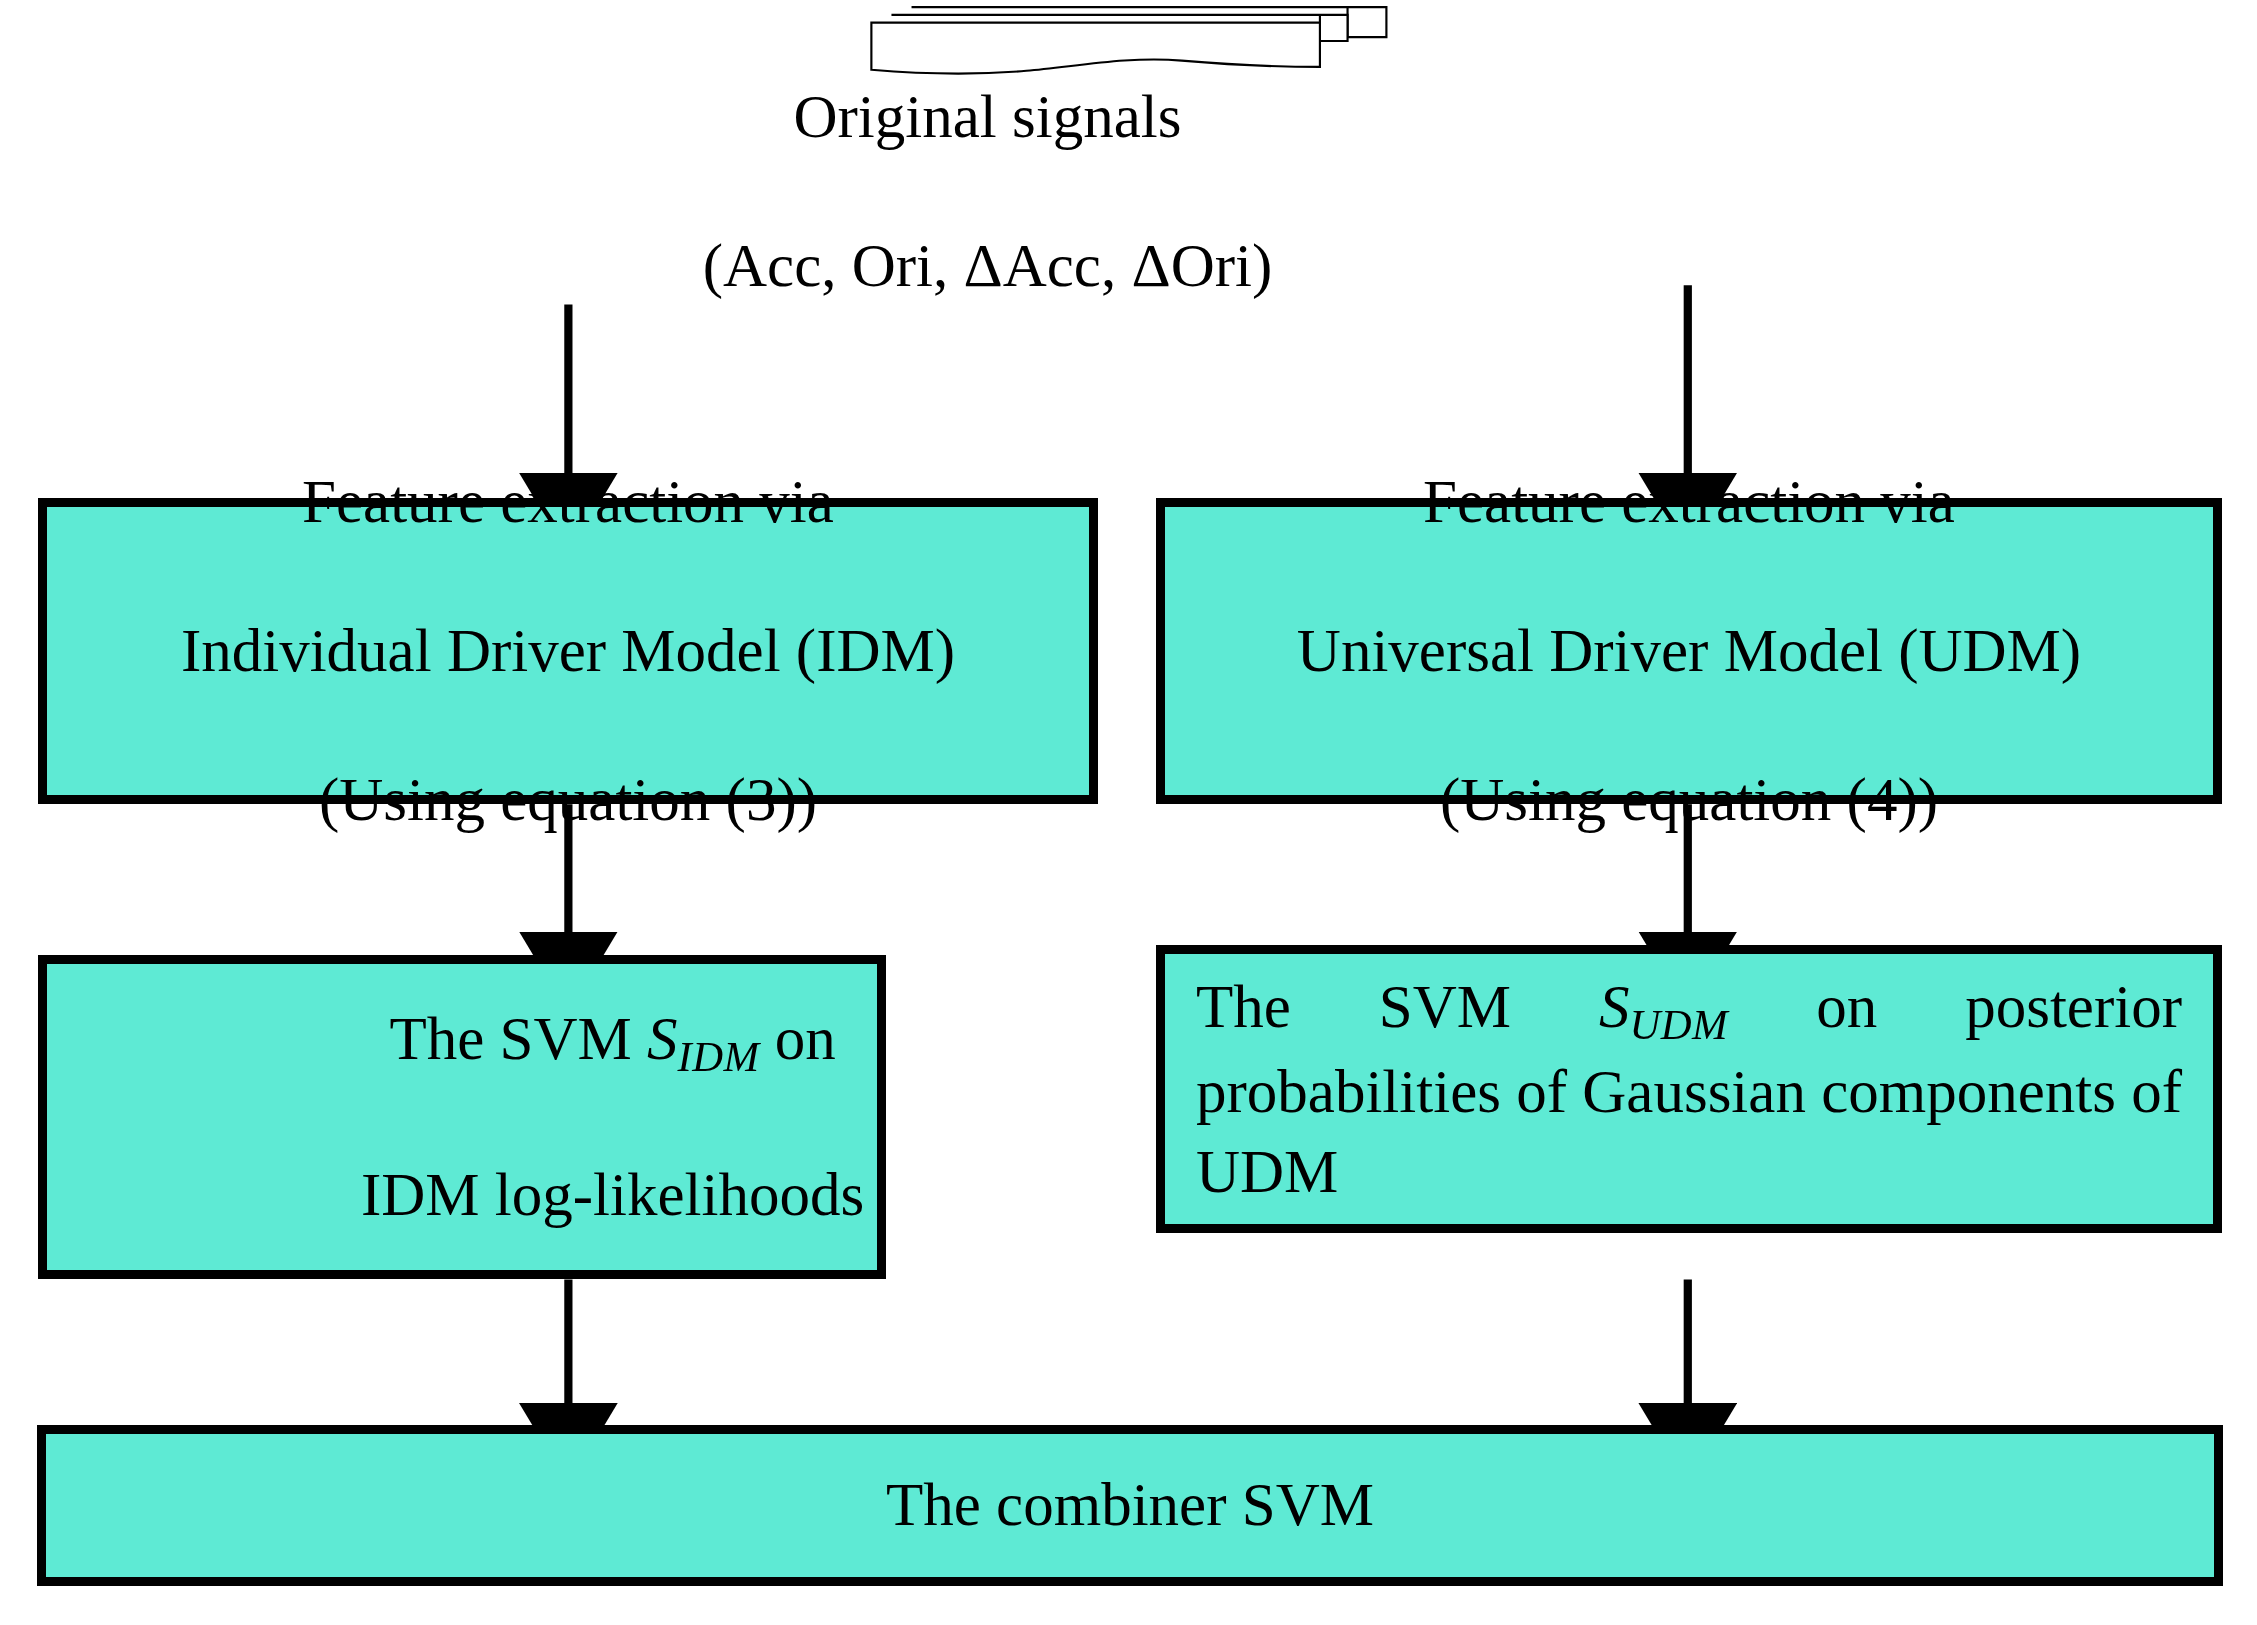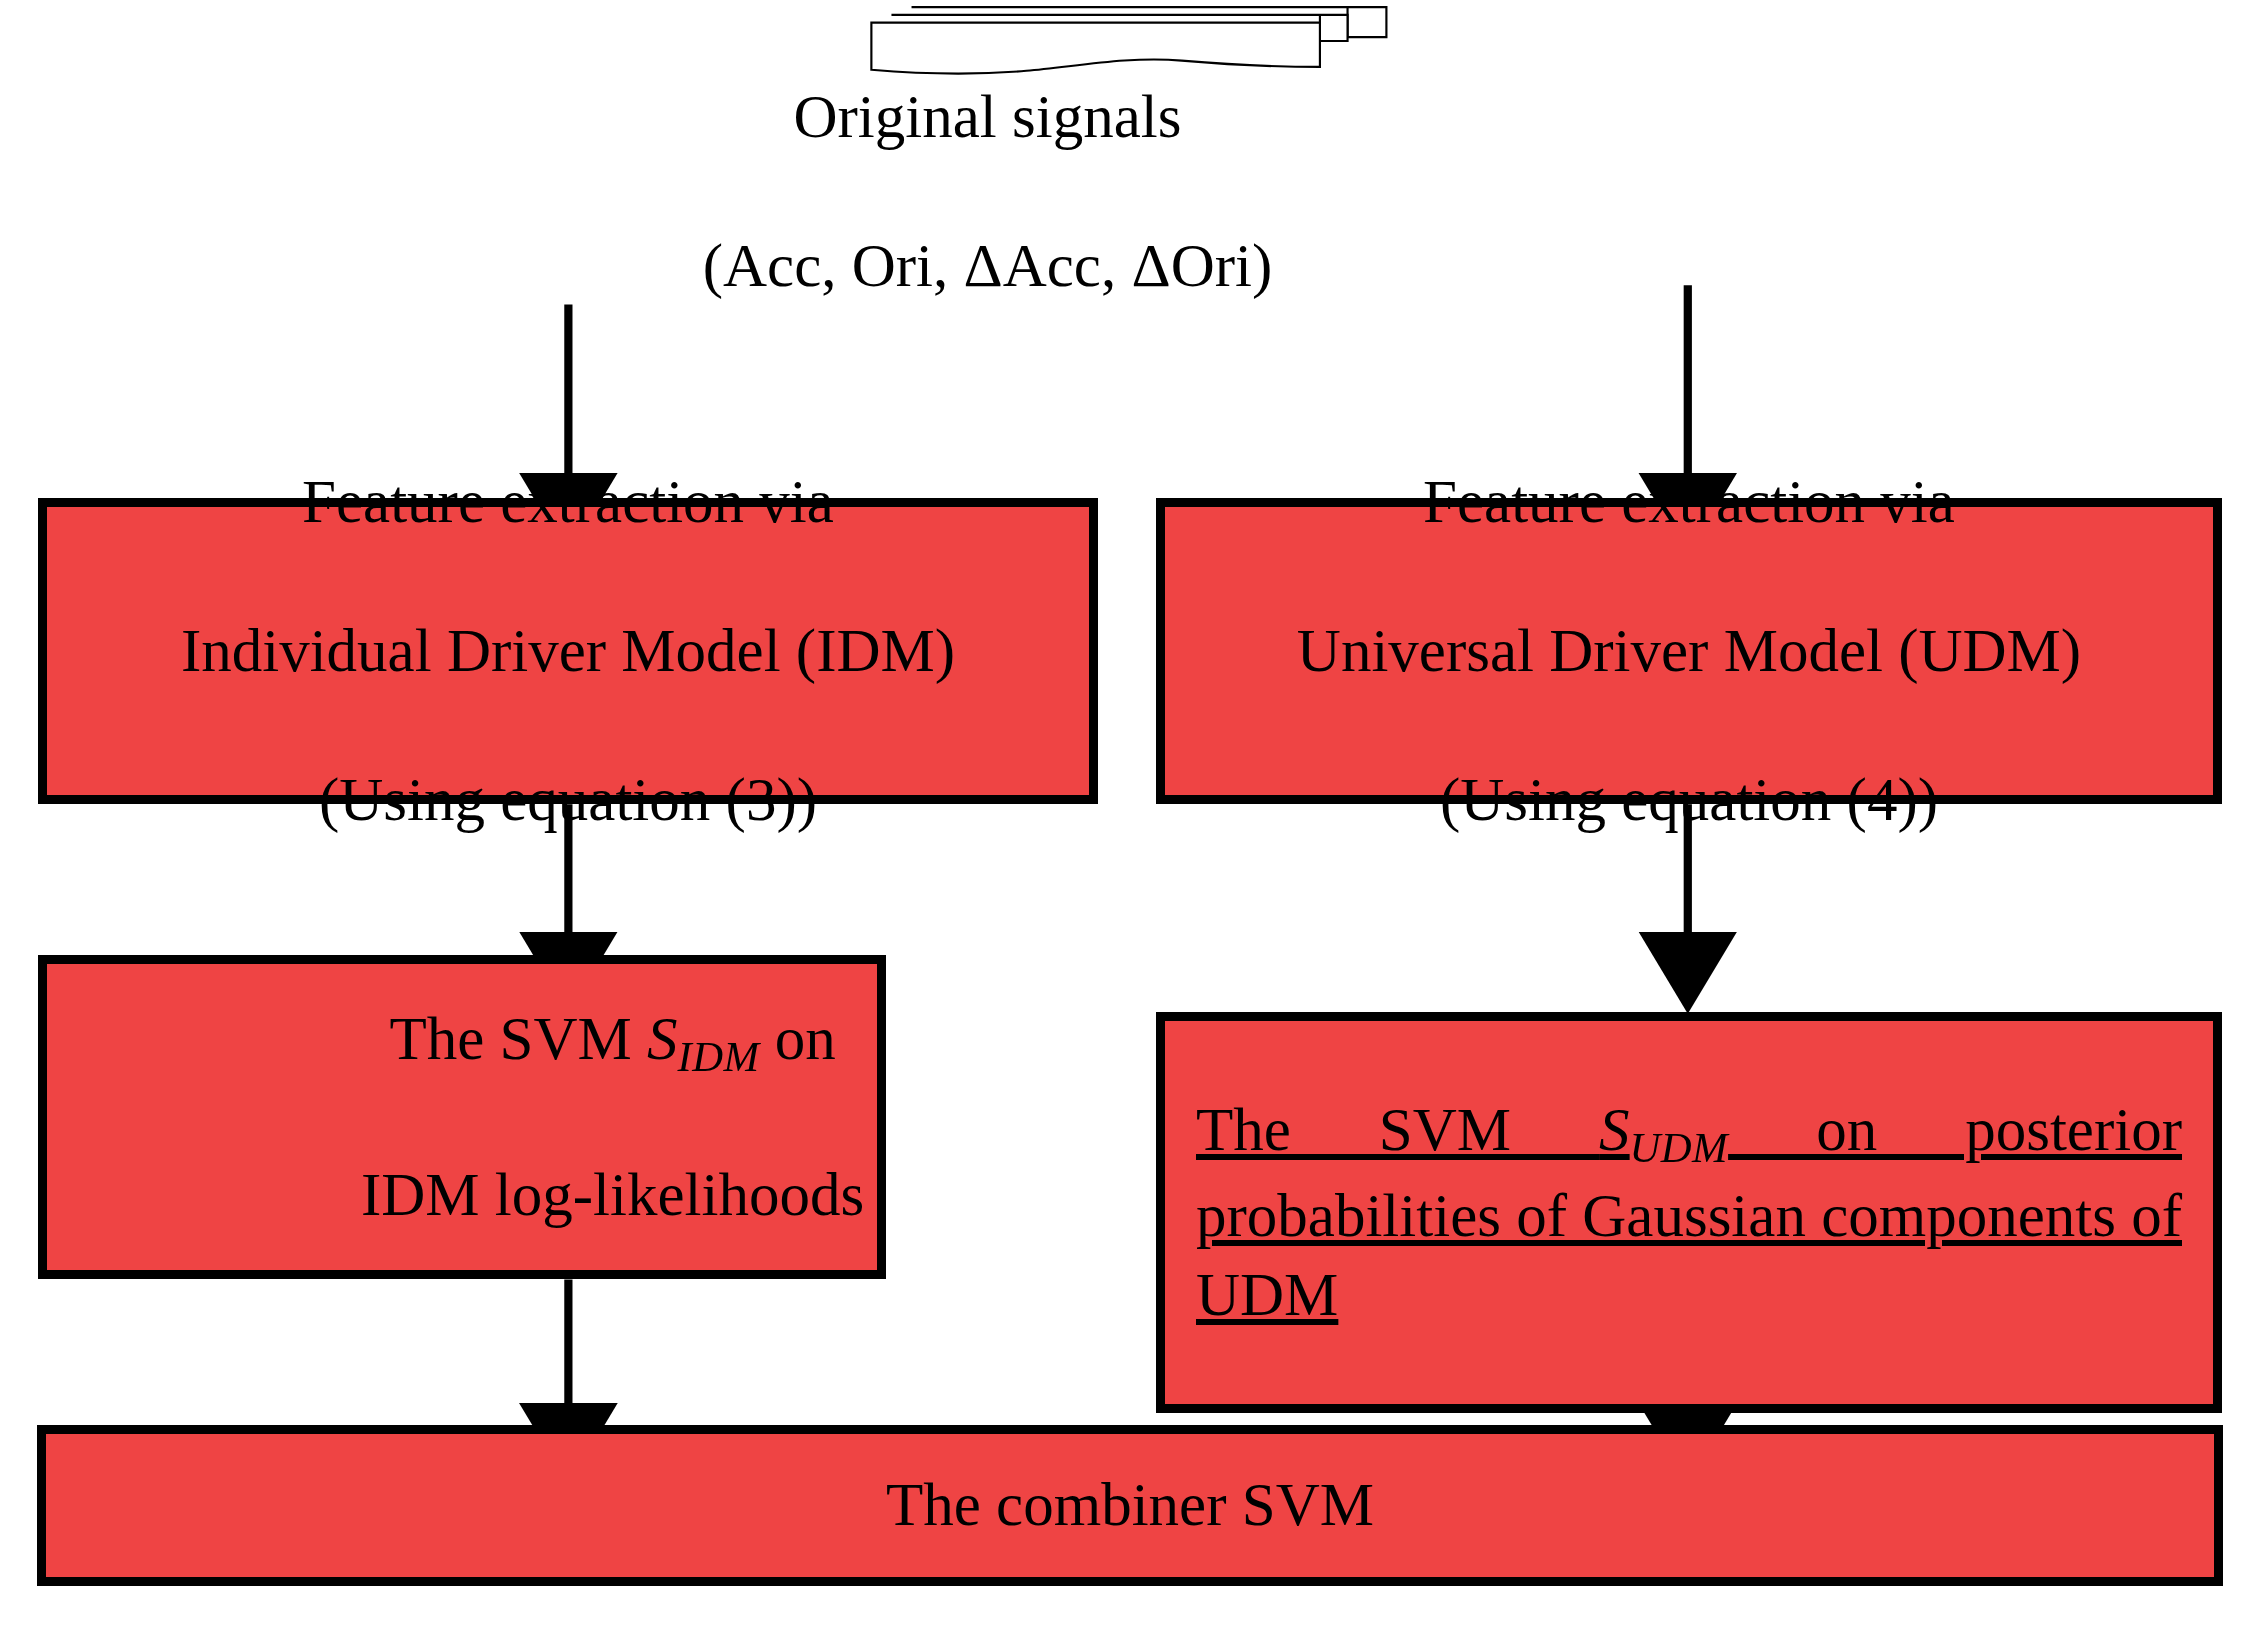--- a/index.html
+++ b/index.html
@@ -22,21 +22,21 @@
     position: absolute;
     left: 0;
     top: 0;
     width: 2258px;
     height: 1626px;
   }
   .node-box {
     position: absolute;
     box-sizing: border-box;
     border: 9.1px solid #000000;
-    background: #ef4444;
+    background: #5eead4;
     display: flex;
     flex-direction: column;
     justify-content: center;
   }
   .node-text {
     font-size: 61px;
     line-height: 1.22;
     text-align: center;
     padding: 0 12.8px;
     white-space: pre-line;
@@ -150,21 +150,21 @@
     </div>
   </div>
 
   <div class="node-box" style="left:38px; top:955px; width:848px; height:324px;align-items:flex-end;">
     <div class="node-text">
       <div><span>The SVM </span><span class="svm-sym">S</span><span class="sub">IDM</span><span> on</span></div>
       <div>IDM log-likelihoods</div>
     </div>
   </div>
 
-  <div class="node-box" style="left:1156px; top:1012px; width:1066px; height:401px;text-decoration:underline;">
+  <div class="node-box" style="left:1156px; top:945px; width:1066px; height:288px;">
     <div class="node-text justified"><span>The SVM </span><span class="svm-sym">S</span><span class="sub">UDM</span><span> on posterior probabilities of Gaussian components of UDM</span></div>
   </div>
 
   <div class="node-box" style="left:37px; top:1425px; width:2186px; height:161px;">
     <div class="node-text">The combiner SVM</div>
   </div>
 
 </div>
 
 

